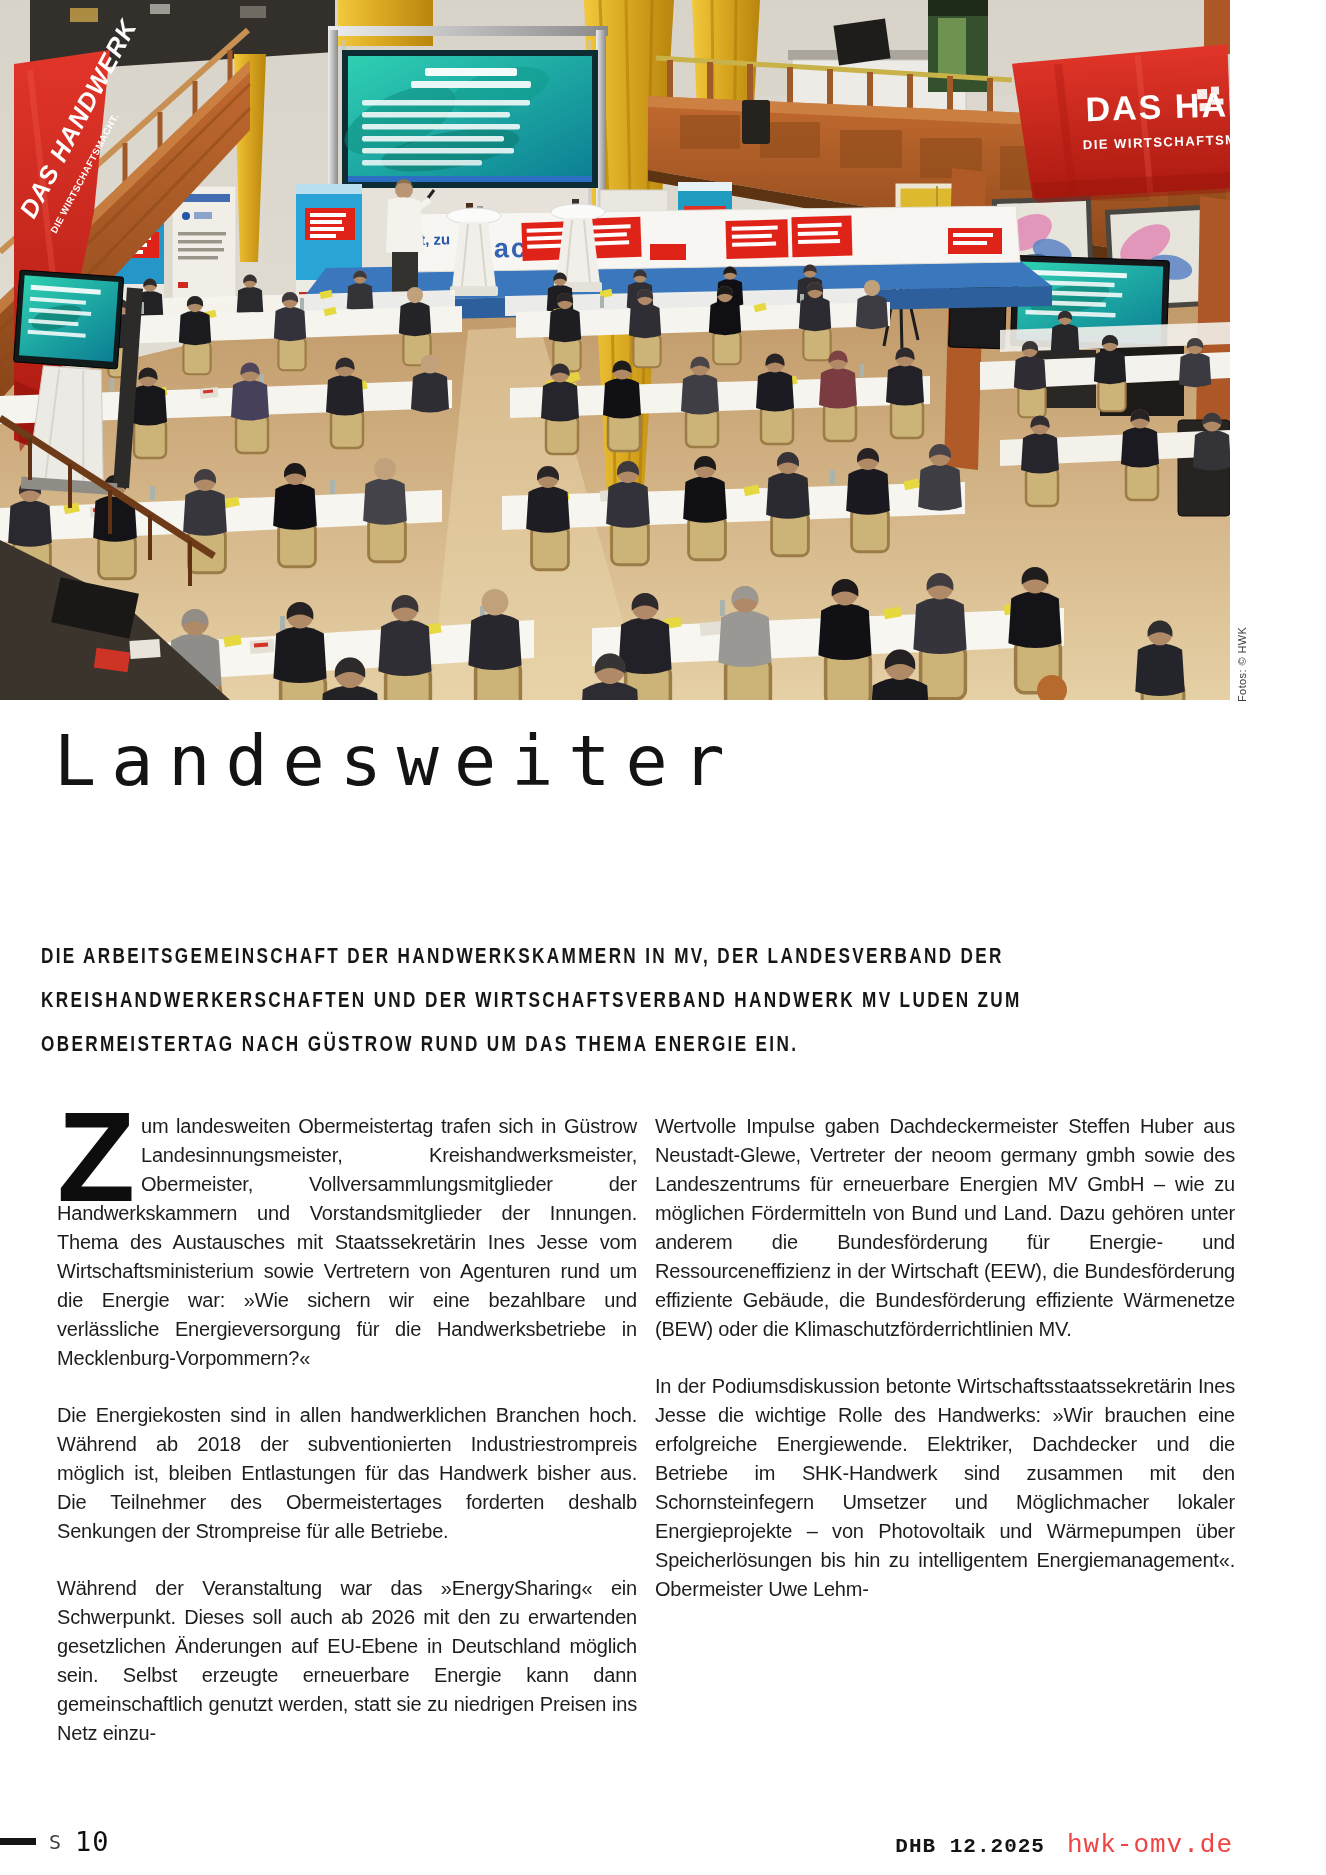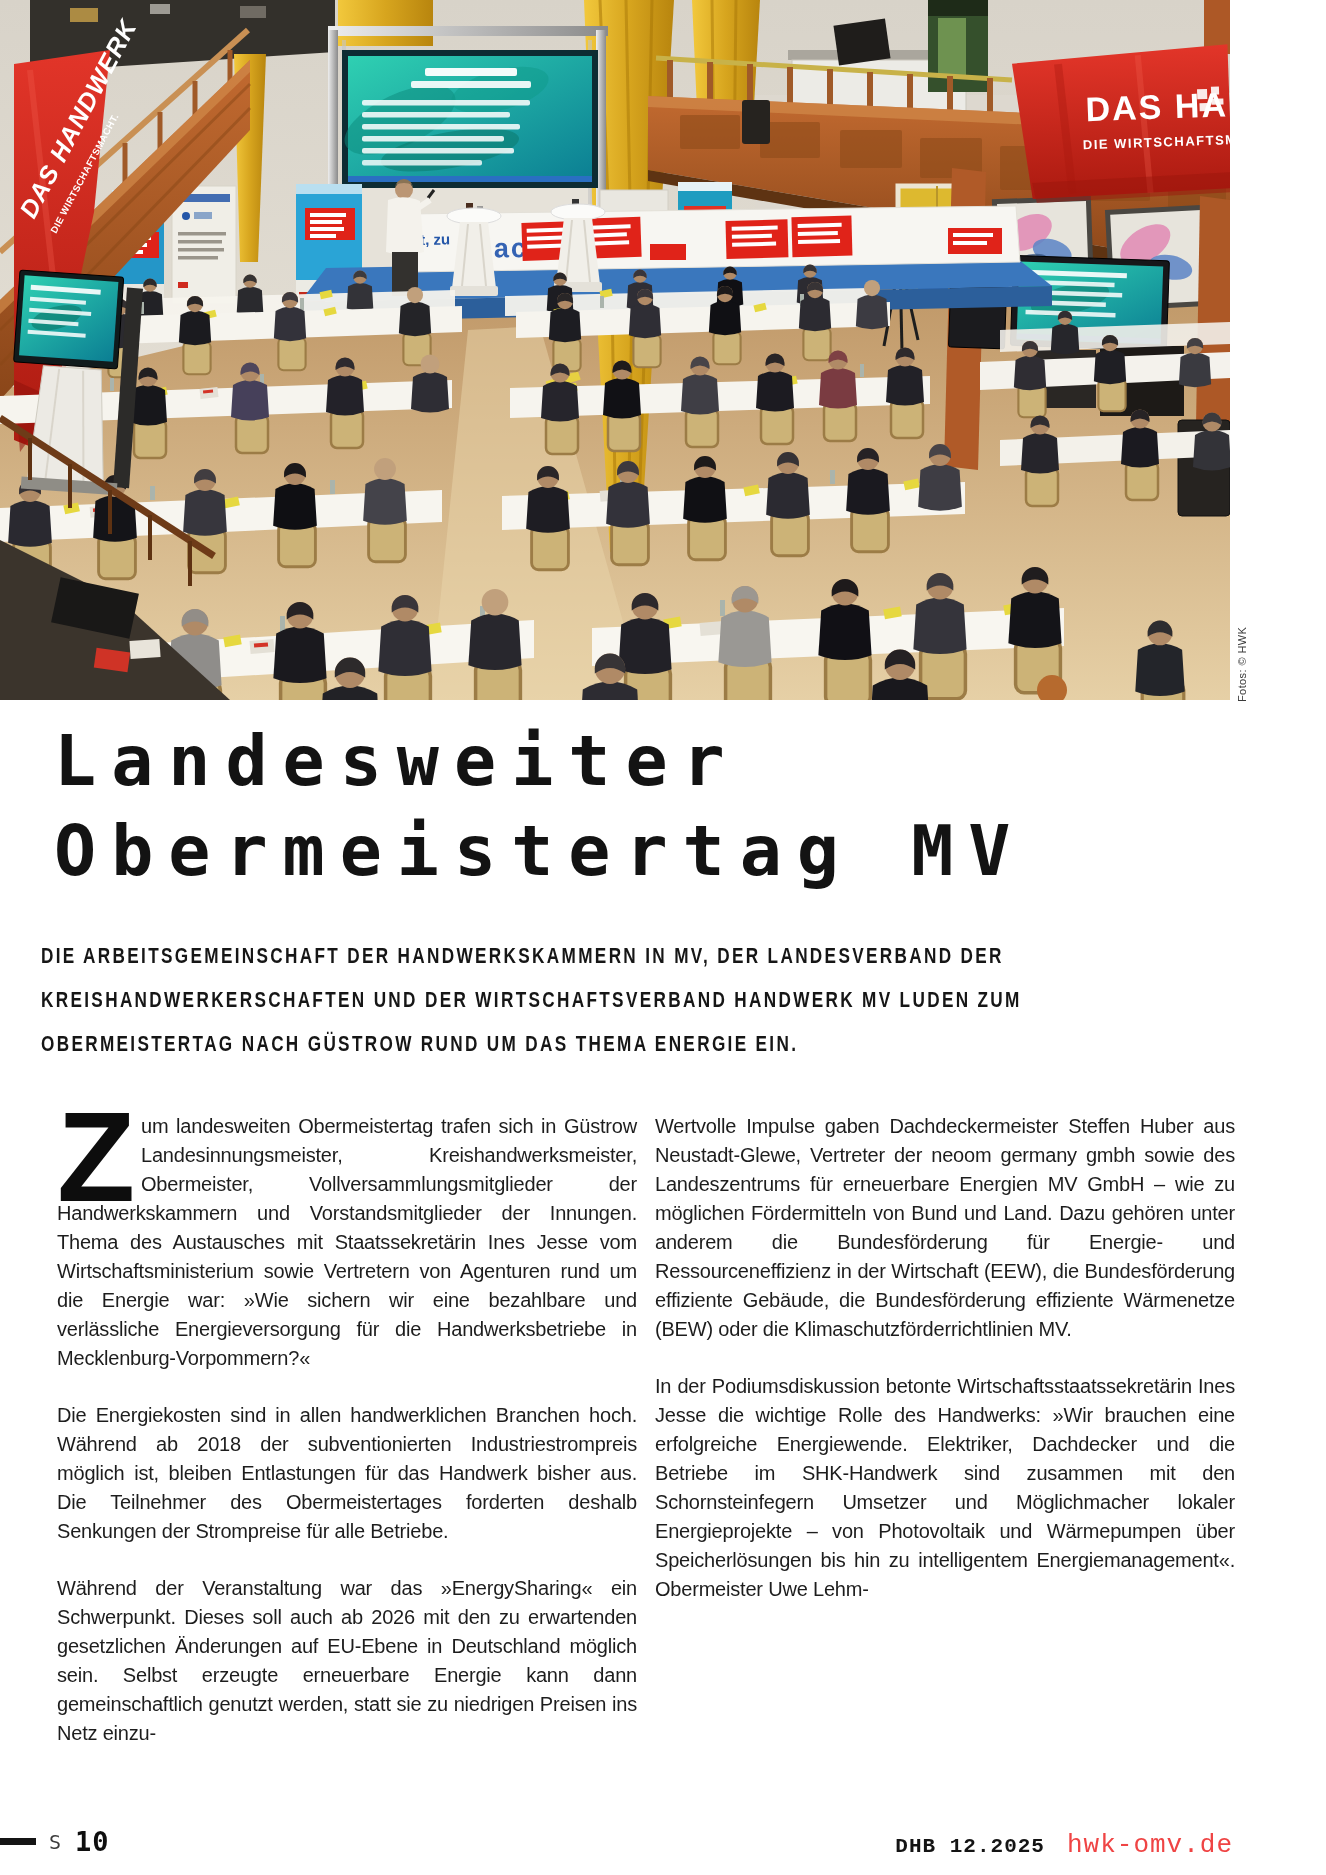--- a/index.html
+++ b/index.html
@@ -8,40 +8,40 @@
     font-family:"Liberation Sans",sans-serif;color:#1c1c1c;overflow:hidden;
   }
   .hero{position:absolute;left:0;top:0;width:1230px;height:700px;}
   .hero svg{display:block;width:1230px;height:700px;}
   .photo-credit{
     position:absolute;left:1236px;top:702px;transform:rotate(-90deg);
     transform-origin:left top;font-size:11px;color:#3a3a3a;letter-spacing:.4px;white-space:nowrap;
   }
   .title{
     position:absolute;left:54px;top:716px;
-    font-family:"DejaVu Sans Mono",monospace;font-weight:bold;
+    font-family:"DejaVu Sans Mono",monospace;font-weight:normal;
     font-size:70px;line-height:90px;letter-spacing:15px;color:#131313;white-space:nowrap;
   }
   .deck{position:absolute;left:41px;top:934px;color:#161616;}
   .deck .dl{
     font-weight:bold;font-size:22px;line-height:44px;letter-spacing:3px;
     transform:scaleX(.78);transform-origin:0 0;white-space:nowrap;
   }
   .article{position:absolute;left:57px;top:1112px;width:1178px;display:flex;gap:18px;}
   .col{width:580px;font-size:20px;line-height:29px;text-align:justify;letter-spacing:-.2px;color:#1d1d1d;}
   .col p{margin:0 0 28px 0;}
   .dropcap{
     float:left;width:78px;height:85px;margin:2px 6px 0 0;
     font-family:"Liberation Sans",sans-serif;font-weight:bold;
     font-size:128px;line-height:85px;color:#0d0d0d;overflow:visible;
   }
   .footer-left{position:absolute;left:0;top:1826px;display:flex;align-items:center;gap:13px;font-family:"DejaVu Sans Mono",monospace;}
   .footer-left .rule{width:36px;height:7px;background:#141414;}
   .footer-left .s{font-size:20px;color:#3c3c3c;letter-spacing:1px;}
-  .footer-left .num{font-size:27px;font-weight:bold;color:#0f0f0f;letter-spacing:1px;}
+  .footer-left .num{font-size:27px;font-weight:normal;color:#0f0f0f;letter-spacing:1px;}
   .footer-right{
     position:absolute;right:93px;top:1830px;display:flex;gap:22px;align-items:baseline;
     font-family:Liberation Mono, monospace;
   }
   .footer-right .issue{font-size:21px;font-weight:bold;color:#141414;letter-spacing:1px;}
   .footer-right .site{font-size:26px;color:#ef4444;letter-spacing:1px;}
   text{font-family:"Liberation Sans",sans-serif;}
 </style>
 </head>
 <body>
@@ -584,21 +584,20 @@
     <line x1="150" y1="515" x2="150" y2="560" stroke="#5e3212" stroke-width="4"></line>
     <line x1="190" y1="541" x2="190" y2="586" stroke="#5e3212" stroke-width="4"></line>
   </g>
 </svg>
 </div>
 
 <div class="photo-credit">Fotos: © HWK</div>
 
 <div class="title">
   <div>Landesweiter</div>
-  <div>Obermeistertag MV</div>
 </div>
 
 <div class="deck">
   <div class="dl">DIE ARBEITSGEMEINSCHAFT DER HANDWERKSKAMMERN IN MV, DER LANDESVERBAND DER</div>
   <div class="dl">KREISHANDWERKERSCHAFTEN UND DER WIRTSCHAFTSVERBAND HANDWERK MV LUDEN ZUM</div>
   <div class="dl">OBERMEISTERTAG NACH GÜSTROW RUND UM DAS THEMA ENERGIE EIN.</div>
 </div>
 
 <div class="article">
   <div class="col">

